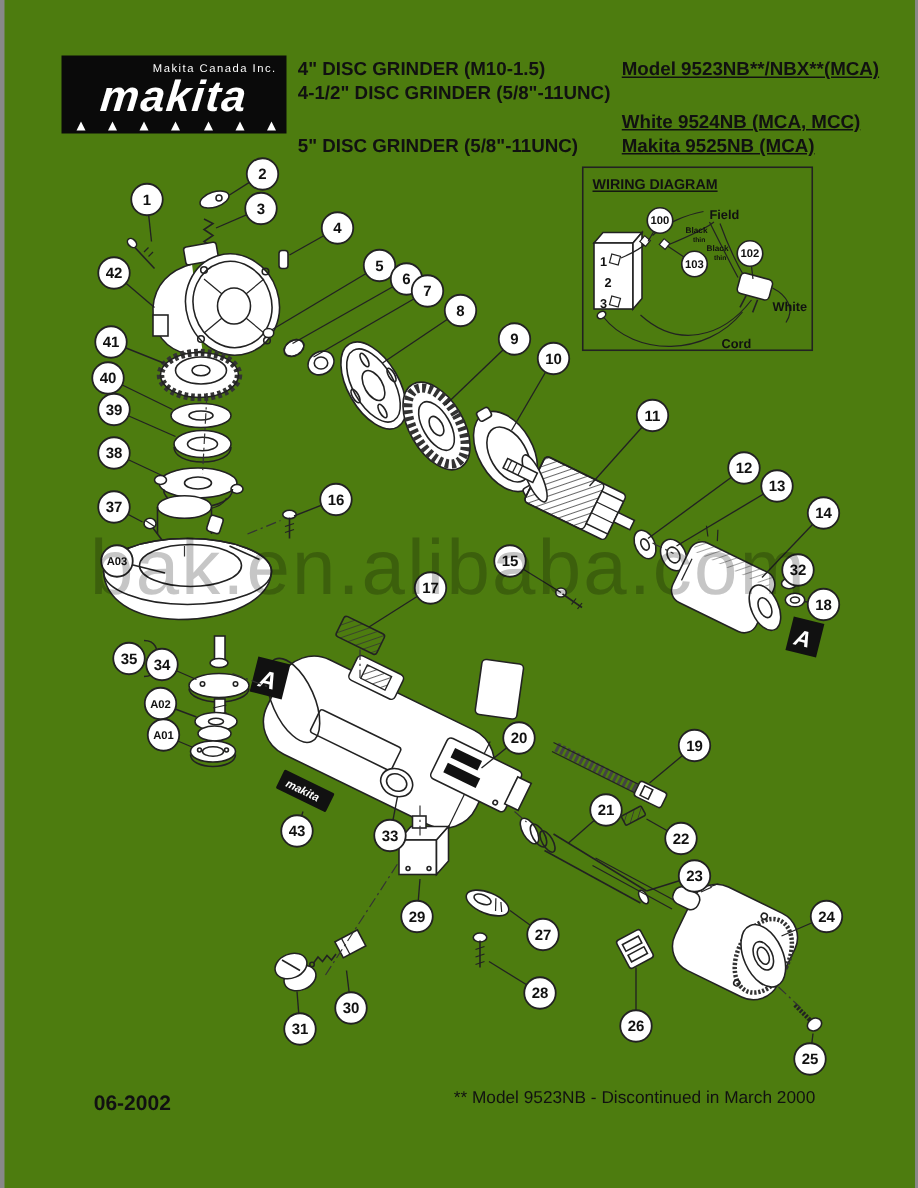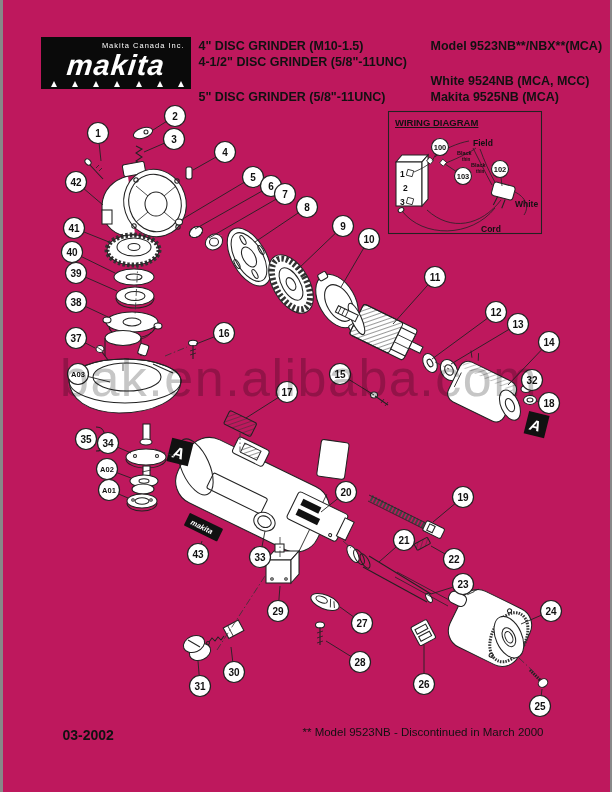--- a/index.html
+++ b/index.html
@@ -1,30 +1,30 @@
 <!DOCTYPE html>
 <html><head>
 <meta charset="utf-8">
 <style>
   html,body{margin:0;padding:0;background:#888;}
-  .page{position:relative;width:607px;height:792px;background:#be185d;margin:0 auto;
+  .page{position:relative;width:607px;height:792px;background:#4d7c0f;margin:0 auto;
         font-family:"Liberation Sans",sans-serif;color:#111;overflow:hidden;}
   
   .logo{position:absolute;left:38px;top:37px;width:150px;height:52px;background:#0a0a0a;}
   .logo-top{position:absolute;right:6px;top:4px;color:#fff;font-size:7.5px;letter-spacing:1px;}
   .logo-brand{position:absolute;left:0;right:0;top:14px;text-align:center;color:#fff;
               font-weight:bold;font-style:italic;font-size:29px;letter-spacing:1px;
               transform:skewX(-6deg);line-height:1;}
   .logo-tris{position:absolute;left:10px;right:6px;bottom:2px;display:flex;justify-content:space-between;}
   .tri{width:0;height:0;border-left:3.5px solid transparent;border-right:3.5px solid transparent;border-bottom:6px solid #fff;}
   
   .titleblock{position:absolute;left:196px;top:39px;width:400px;font-weight:bold;font-size:12.5px;}
   .trow{position:absolute;left:0;width:100%;white-space:nowrap;}
   .trow .tl{position:absolute;left:0;}
-  .trow .tr{position:absolute;left:232px;}
+  .trow .tr{position:absolute;left:216px;text-decoration:underline;}
   .trow1{top:0;} .trow2{top:16px;} .trow3{top:35px;} .trow4{top:51px;}
   
   #diagram{position:absolute;left:0;top:0;}
   #diagram .ln{stroke:#222;stroke-width:1.05;fill:none;}
   #diagram .f{fill:#fff;}
   #diagram .fb{fill:#111;stroke:none;}
   #diagram .thin{stroke-width:0.8;}
   #diagram .dd{stroke:#333;stroke-width:0.8;fill:none;stroke-dasharray:7 2.5 1.5 2.5;}
   #diagram text{font-family:"Liberation Sans",sans-serif;}
   .wm{mix-blend-mode:multiply;}
@@ -678,18 +678,18 @@
         <g>
           <line x1="107" y1="382" x2="75" y2="374" stroke="#222" stroke-width="0.9"></line>
           <circle cx="75" cy="374" r="10.5" fill="#fff" stroke="#222" stroke-width="1.2"></circle>
           <text x="75" y="376.8" text-anchor="middle" font-size="7.5" font-weight="bold" fill="#111">A03</text>
         </g>
       </g>
 
     <text class="wm" x="57" y="396" font-size="52" letter-spacing="1.5" fill="#c6c6c6">bak.en.alibaba.com</text>
   </svg>
 
-  <div class="footer-date">03-2002</div>
+  <div class="footer-date">06-2002</div>
   <div class="footer-notes">
     <div>** Model 9523NB - Discontinued in March 2000</div>
   </div>
 
 </div>
 
 </body></html>

